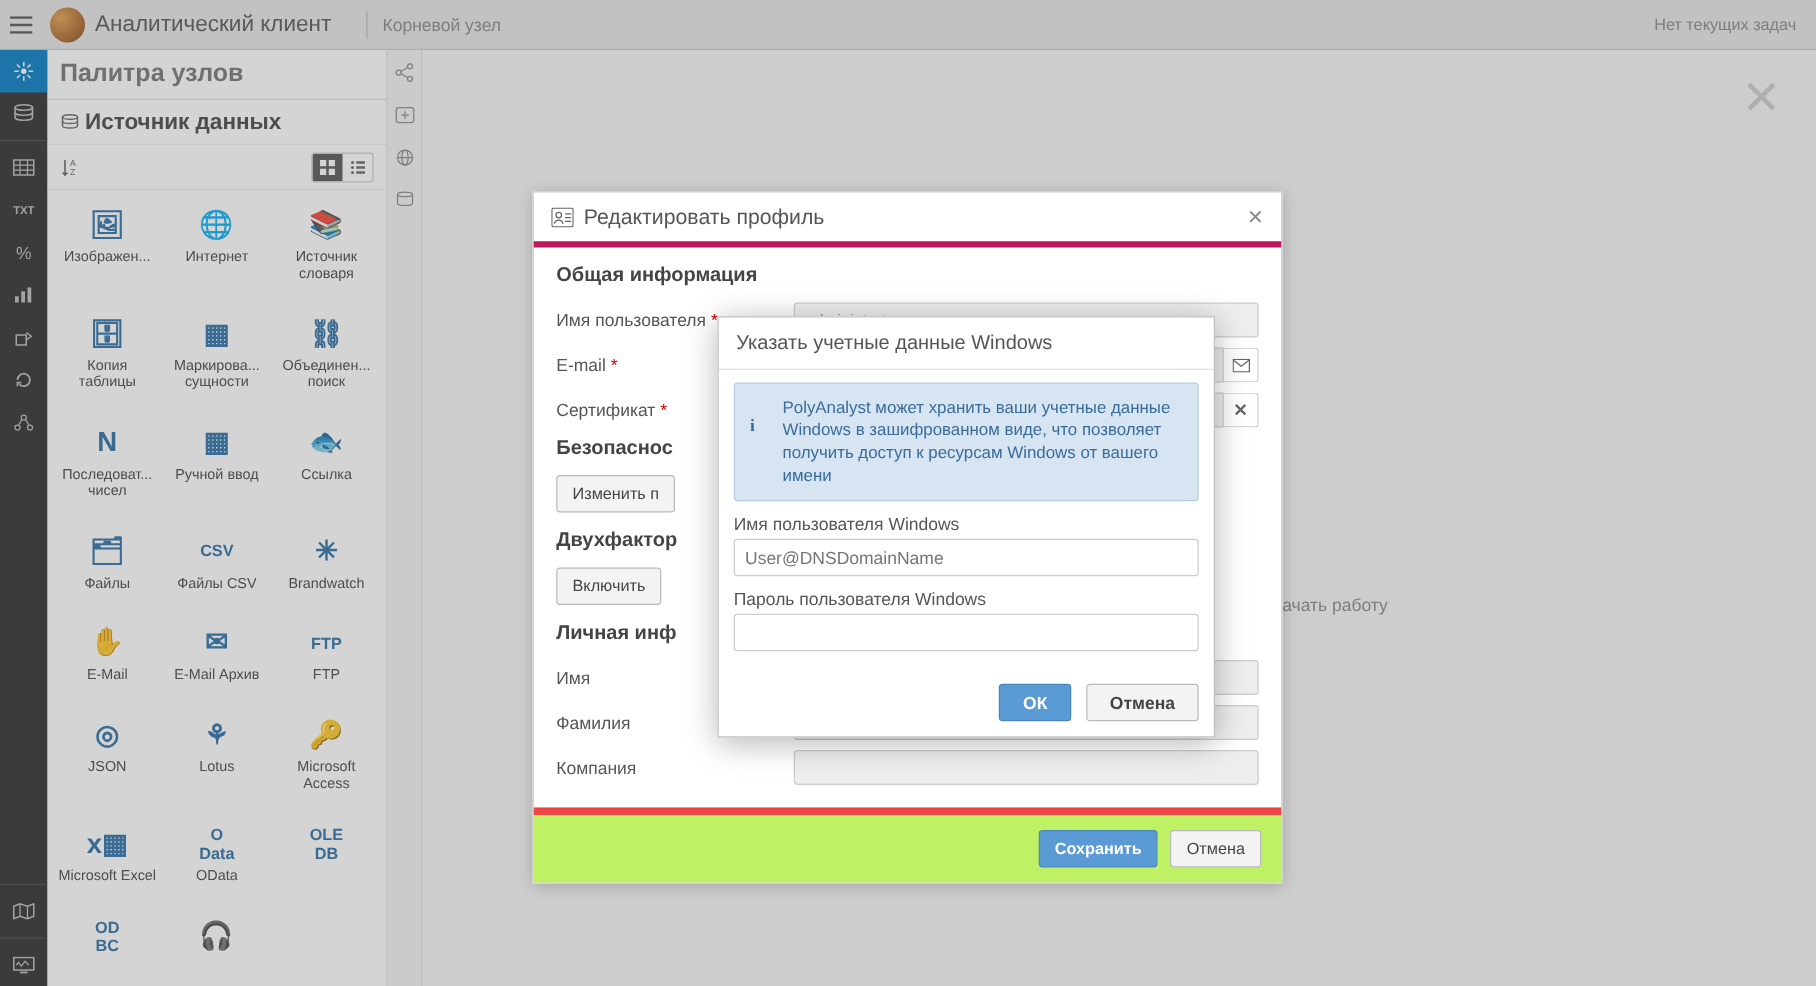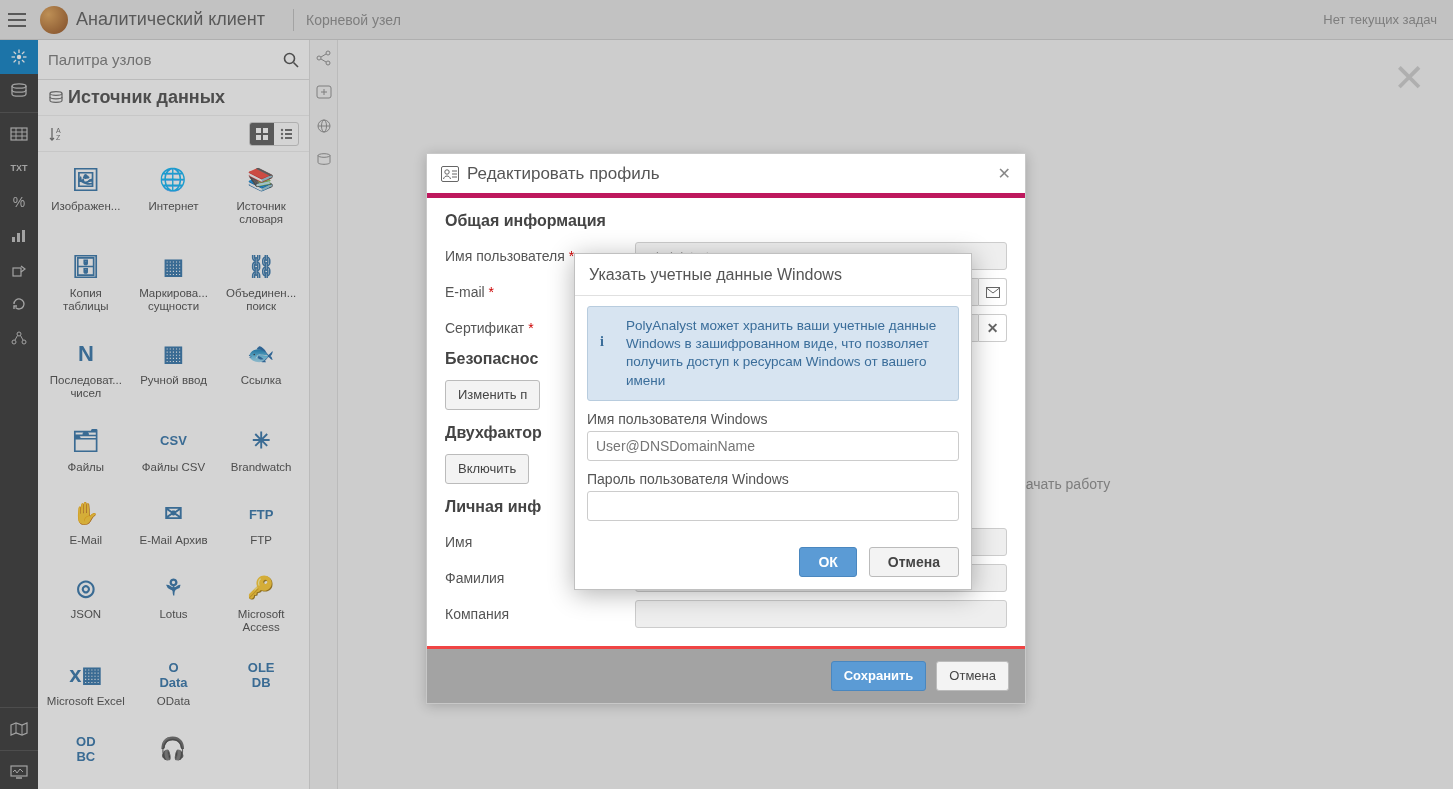--- a/index.html
+++ b/index.html
@@ -57,21 +57,21 @@
   background: #fff;
   border-right: 1px solid #ddd;
   display: flex;
   flex-direction: column;
 }
 .sidebar-search {
   display: flex; align-items: center;
   height: 40px; padding: 0 10px;
   border-bottom: 1px solid #ddd;
 }
-.sidebar-search input { flex: 1; border: none; outline: none; font-size: 15px; color: #444; background: transparent; }
+.sidebar-search input { flex: 1; border: none; outline: none; font-size: 20px; color: #444; background: transparent; font-weight: bold; }
 .sidebar-search .search-icon { font-size: 16px; color: #444; }
 
 .sidebar-section-header {
   display: flex; align-items: center;
   height: 36px; padding: 0 10px;
   border-bottom: 1px solid #eee;
   color: #444;
 }
 .sidebar-section-header .sec-icon { width: 20px; color: #666; }
 .sidebar-section-header .sec-title { font-weight: 700; font-size: 18px; }
@@ -167,21 +167,21 @@
 .dialog-edit .dlg-body { padding: 14px 18px 10px 18px; }
 .dialog-edit h3 { font-size: 16px; font-weight: 600; color: #444; margin-bottom: 12px; margin-top: 8px; }
 .dialog-edit h3:first-child { margin-top: 0; }
 .dialog-edit .form-row { display: flex; align-items: center; margin-bottom: 8px; }
 .dialog-edit .form-row label { width: 190px; color: #555; font-size: 14px; }
 .dialog-edit .form-row label .req { color: #c00; }
 .dialog-edit .form-row .finput { flex: 1; height: 28px; border: 1px solid #ccc; border-radius: 3px; padding: 0 8px; background: #eee; }
 .dialog-edit .form-row .addon { width: 28px; height: 28px; border: 1px solid #ccc; border-left: none; border-radius: 0 3px 3px 0; display:flex; align-items:center; justify-content:center; color:#666; }
 .dialog-edit .form-row .finput.with-addon { border-radius: 3px 0 0 3px; }
 .dialog-edit .btn { display:inline-block; height: 30px; padding: 0 12px; border:1px solid #bbb; background:#f3f3f3; border-radius:3px; font-size:13px; color:#444; line-height:28px; }
-.dialog-edit .dlg-footer { display:flex; justify-content:flex-end; gap:10px; padding: 12px 16px; border-top:3px solid #ef4444; background:#a3a3a3; }
+.dialog-edit .dlg-footer { display:flex; justify-content:flex-end; gap:10px; padding: 12px 16px; border-top:6px solid #ef4444; background:#bef264; }
 .dialog-edit .dlg-footer .btn-primary { background:#5b9bd5; color:#fff; border-color:#4a87bf; font-weight:600; }
 
 
 .dialog-win {
   position: absolute;
   top: 253px; left: 527px;
   width: 398px;
   background: #fff;
   border: 1px solid #c0c0c0;
   box-shadow: 0 4px 24px rgba(0,0,0,0.3);

